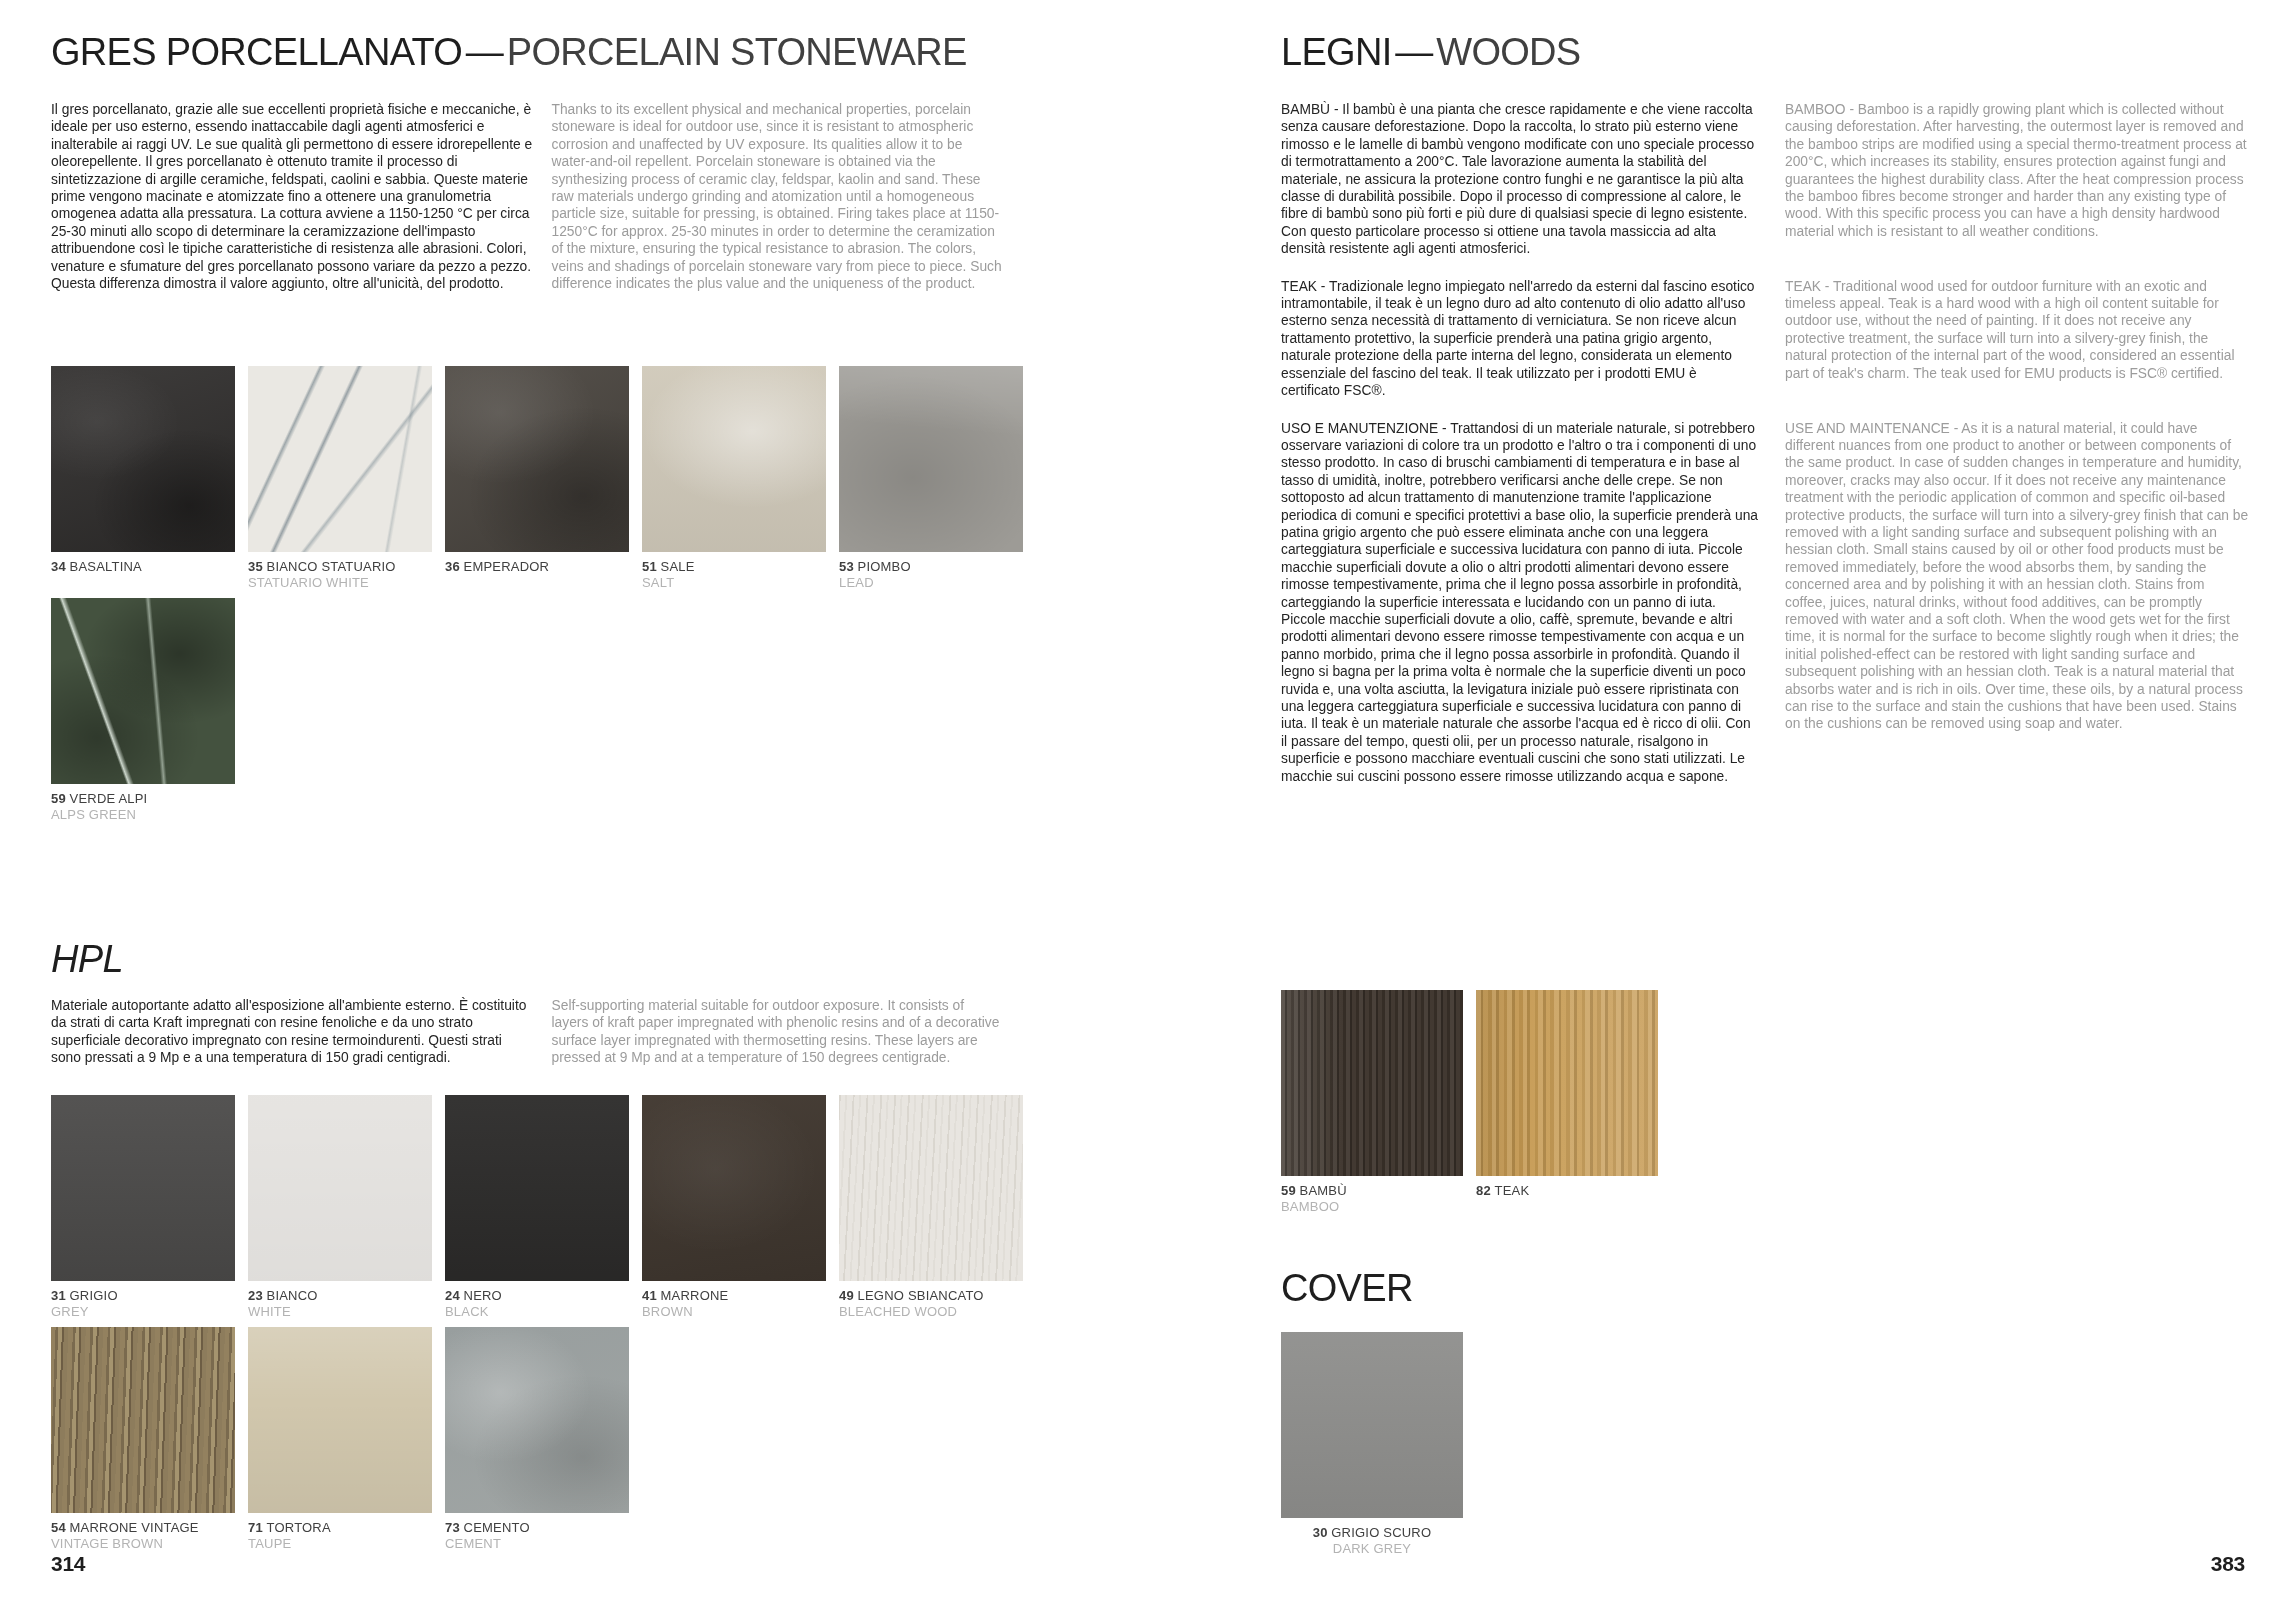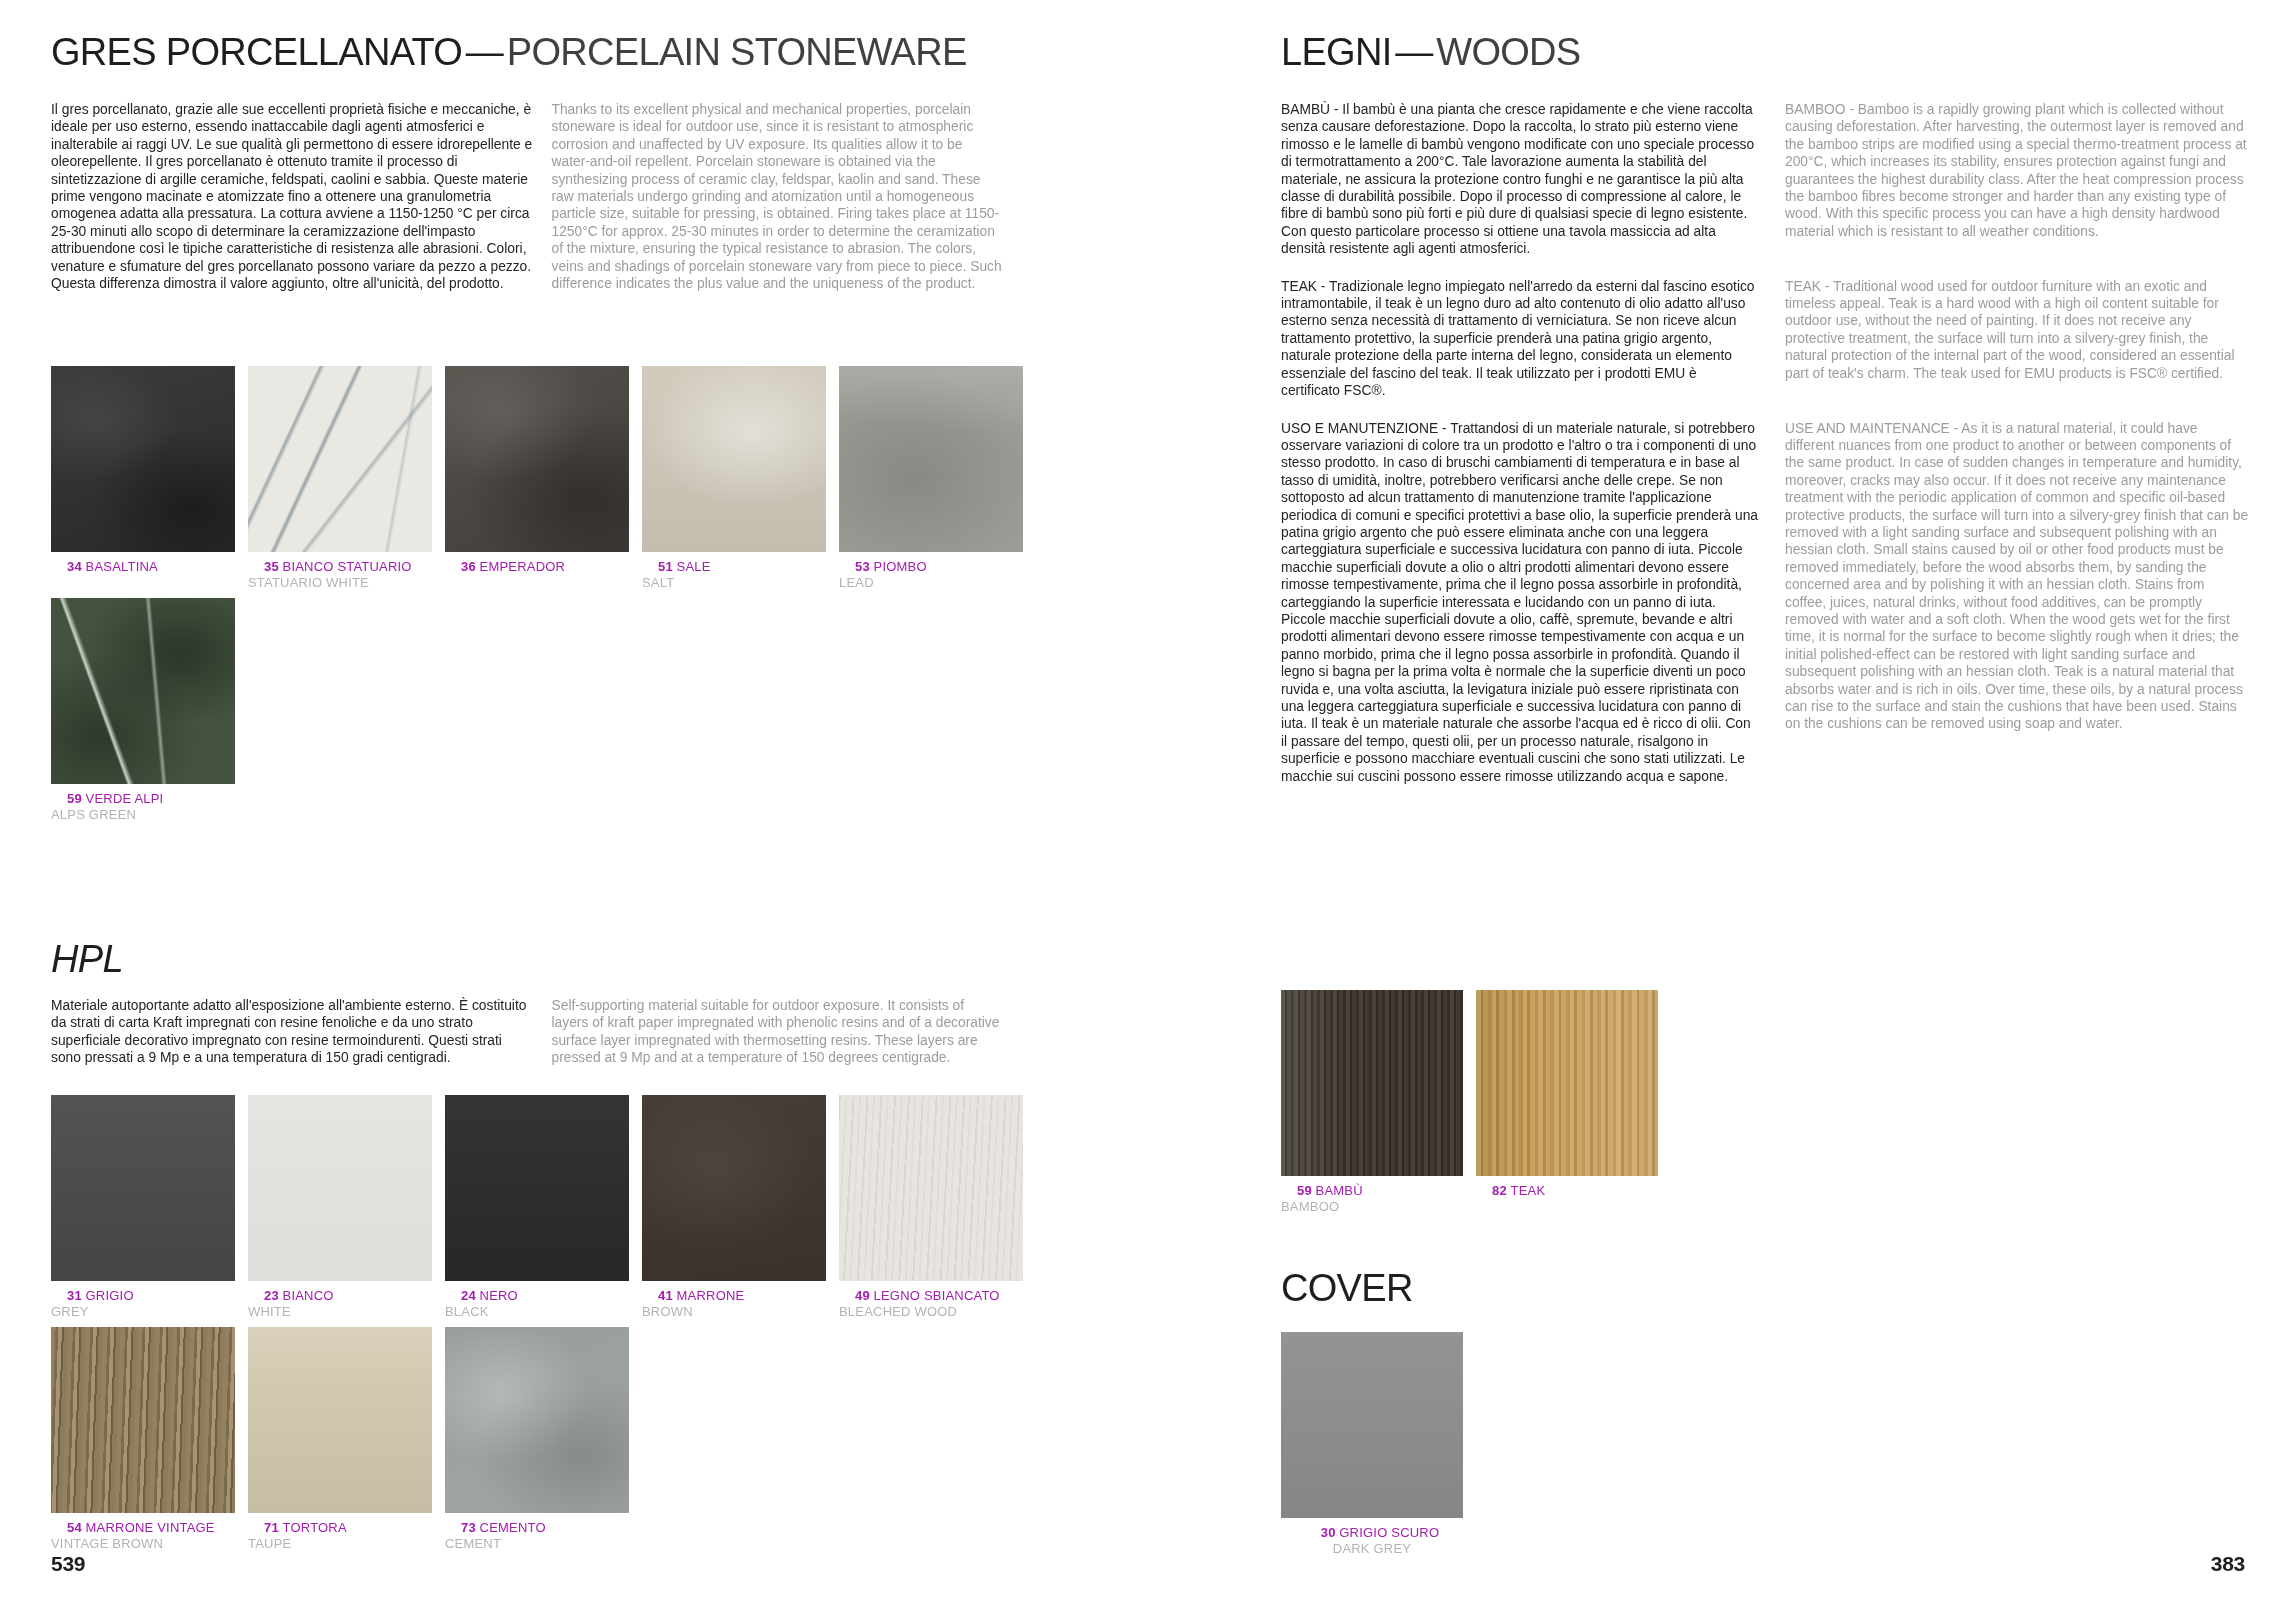--- a/index.html
+++ b/index.html
@@ -44,21 +44,21 @@
   #cover-swatches{position:absolute;left:1281px;top:1332px;}
 
   .swatch-grid{display:grid;gap:7.3px 13px;}
   .cols5{grid-template-columns:repeat(5,184px);}
   .cols2{grid-template-columns:repeat(2,182px);}
   .cols1{grid-template-columns:182px;text-align:center;}
 
   .cell{margin:0;}
   .sw{width:100%;height:186px;}
   figcaption{margin-top:7.3px;font-size:13px;line-height:15.6px;letter-spacing:0.2px;}
-  .l1{color:#a21caf;margin-left:16px;}
+  .l1{color:#404040;}
   .l1 b{font-weight:700;margin-right:3.7px;}
   .l2{color:#b3b3b3;}
 
   .pageno{position:absolute;top:1552px;font-size:21px;font-weight:600;letter-spacing:-0.3px;}
   #pageno-left{left:51px;}
   #pageno-right{right:51px;}
 
   
   .tx-34{background-image:
     radial-gradient(119px 83px at 25% 30%, rgba(255,255,255,0.07), transparent 70%),
@@ -220,21 +220,21 @@
       </figure>
       <figure class="cell">
         <div class="sw tx-73" style="background-color: rgb(160, 165, 164);"></div>
         <figcaption>
           <div class="l1"><b>73</b><span>CEMENTO</span></div>
           <div class="l2">CEMENT</div>
         </figcaption>
       </figure>
     </div>
 
-  <div class="pageno" id="pageno-left">539</div>
+  <div class="pageno" id="pageno-left">314</div>
 
   <h1 class="h1" id="legni-title"><span class="t-black">LEGNI</span><span class="t-dash">—</span><span class="t-gray">WOODS</span></h1>
 
   <div class="body-text" id="legni-text">
     <p class="it">BAMBÙ - Il bambù è una pianta che cresce rapidamente e che viene raccolta senza causare deforestazione. Dopo la raccolta, lo strato più esterno viene rimosso e le lamelle di bambù vengono modificate con uno speciale processo di termotrattamento a 200°C. Tale lavorazione aumenta la stabilità del materiale, ne assicura la protezione contro funghi e ne garantisce la più alta classe di durabilità possibile. Dopo il processo di compressione al calore, le fibre di bambù sono più forti e più dure di qualsiasi specie di legno esistente. Con questo particolare processo si ottiene una tavola massiccia ad alta densità resistente agli agenti atmosferici.</p>
     <p class="en">BAMBOO - Bamboo is a rapidly growing plant which is collected without causing deforestation. After harvesting, the outermost layer is removed and the bamboo strips are modified using a special thermo-treatment process at 200°C, which increases its stability, ensures protection against fungi and guarantees the highest durability class. After the heat compression process the bamboo fibres become stronger and harder than any existing type of wood. With this specific process you can have a high density hardwood material which is resistant to all weather conditions.</p>
     <p class="it">TEAK - Tradizionale legno impiegato nell'arredo da esterni dal fascino esotico intramontabile, il teak è un legno duro ad alto contenuto di olio adatto all'uso esterno senza necessità di trattamento di verniciatura. Se non riceve alcun trattamento protettivo, la superficie prenderà una patina grigio argento, naturale protezione della parte interna del legno, considerata un elemento essenziale del fascino del teak. Il teak utilizzato per i prodotti EMU è certificato FSC®.</p>
     <p class="en">TEAK - Traditional wood used for outdoor furniture with an exotic and timeless appeal. Teak is a hard wood with a high oil content suitable for outdoor use, without the need of painting. If it does not receive any protective treatment, the surface will turn into a silvery-grey finish, the natural protection of the internal part of the wood, considered an essential part of teak's charm. The teak used for EMU products is FSC® certified.</p>
     <p class="it">USO E MANUTENZIONE - Trattandosi di un materiale naturale, si potrebbero osservare variazioni di colore tra un prodotto e l'altro o tra i componenti di uno stesso prodotto. In caso di bruschi cambiamenti di temperatura e in base al tasso di umidità, inoltre, potrebbero verificarsi anche delle crepe. Se non sottoposto ad alcun trattamento di manutenzione tramite l'applicazione periodica di comuni e specifici protettivi a base olio, la superficie prenderà una patina grigio argento che può essere eliminata anche con una leggera carteggiatura superficiale e successiva lucidatura con panno di iuta. Piccole macchie superficiali dovute a olio o altri prodotti alimentari devono essere rimosse tempestivamente, prima che il legno possa assorbirle in profondità, carteggiando la superficie interessata e lucidando con un panno di iuta. Piccole macchie superficiali dovute a olio, caffè, spremute, bevande e altri prodotti alimentari devono essere rimosse tempestivamente con acqua e un panno morbido, prima che il legno possa assorbirle in profondità. Quando il legno si bagna per la prima volta è normale che la superficie diventi un poco ruvida e, una volta asciutta, la levigatura iniziale può essere ripristinata con una leggera carteggiatura superficiale e successiva lucidatura con panno di iuta. Il teak è un materiale naturale che assorbe l'acqua ed è ricco di olii. Con il passare del tempo, questi olii, per un processo naturale, risalgono in superficie e possono macchiare eventuali cuscini che sono stati utilizzati. Le macchie sui cuscini possono essere rimosse utilizzando acqua e sapone.</p>
     <p class="en">USE AND MAINTENANCE - As it is a natural material, it could have different nuances from one product to another or between components of the same product. In case of sudden changes in temperature and humidity, moreover, cracks may also occur. If it does not receive any maintenance treatment with the periodic application of common and specific oil-based protective products, the surface will turn into a silvery-grey finish that can be removed with a light sanding surface and subsequent polishing with an hessian cloth. Small stains caused by oil or other food products must be removed immediately, before the wood absorbs them, by sanding the concerned area and by polishing it with an hessian cloth. Stains from coffee, juices, natural drinks, without food additives, can be promptly removed with water and a soft cloth. When the wood gets wet for the first time, it is normal for the surface to become slightly rough when it dries; the initial polished-effect can be restored with light sanding surface and subsequent polishing with an hessian cloth. Teak is a natural material that absorbs water and is rich in oils. Over time, these oils, by a natural process can rise to the surface and stain the cushions that have been used. Stains on the cushions can be removed using soap and water.</p>

